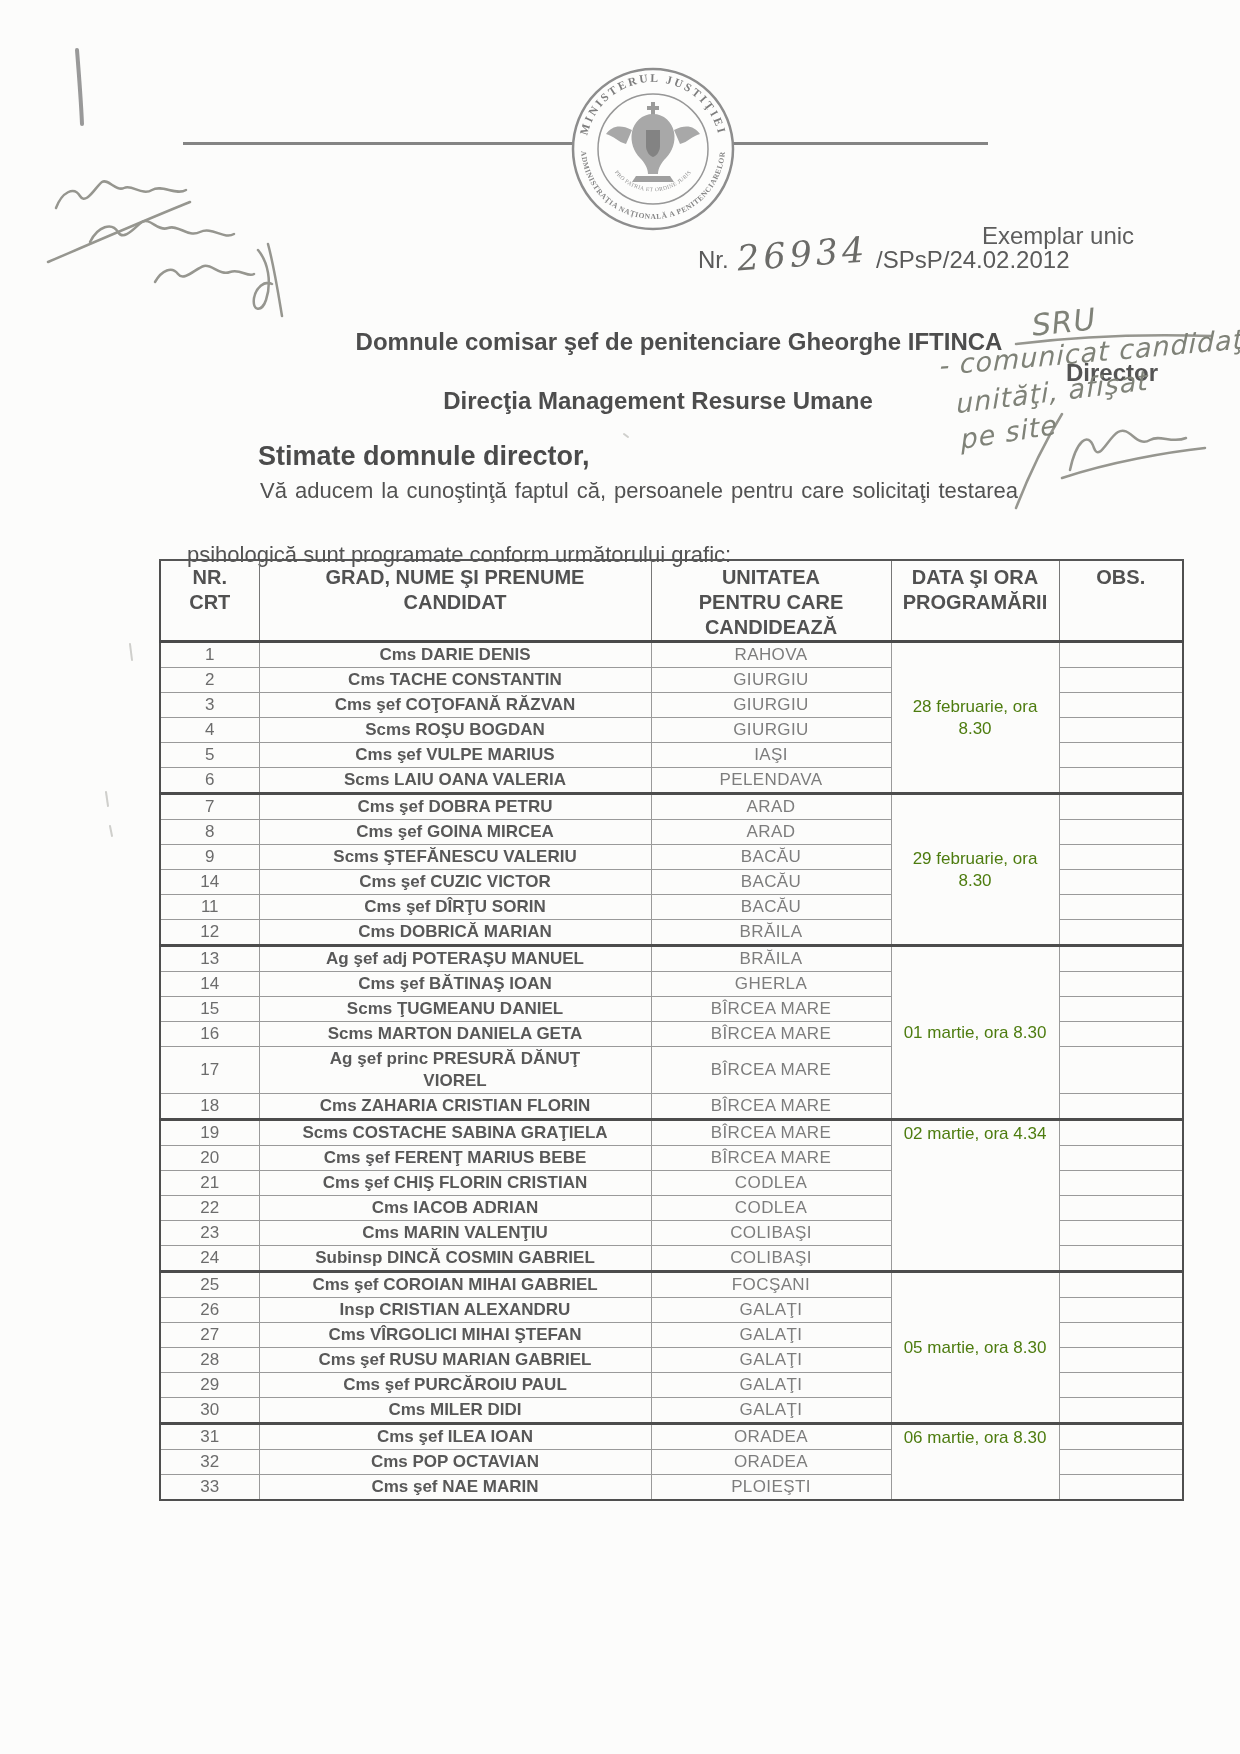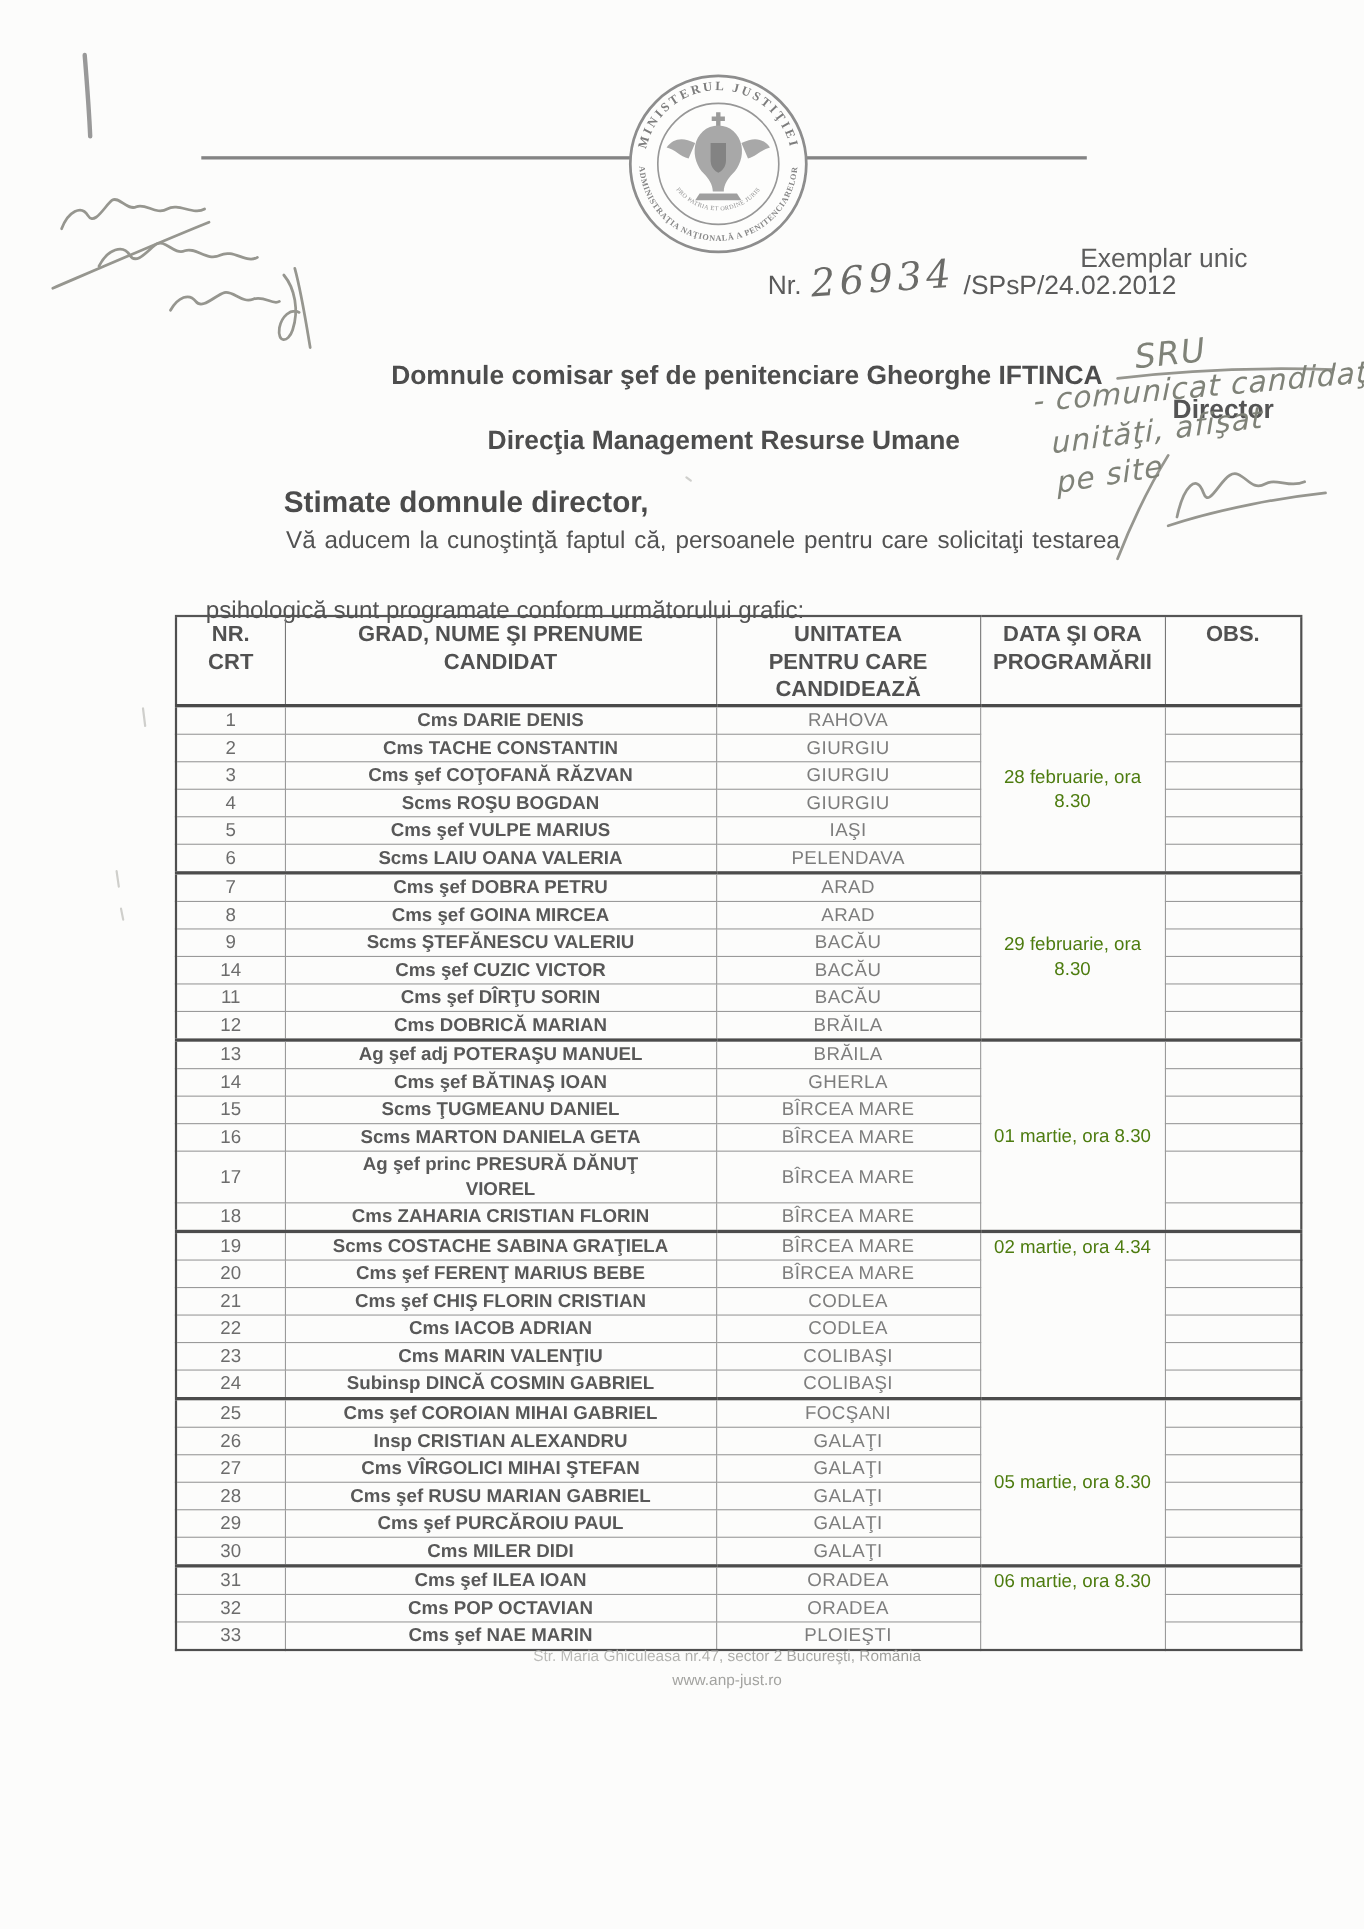--- a/index.html
+++ b/index.html
@@ -360,18 +360,14 @@
         </tr>
         <tr>
           <td class="nr">33</td>
           <td class="name">Cms şef NAE MARIN</td>
           <td class="unit">PLOIEŞTI</td>
           <td class="obs"></td>
         </tr>
       </tbody>
   </table>
 
-  <div class="abs footer">
-    <div class="f1">Str. Maria Ghiculeasa nr.47, sector 2 Bucureşti, România</div>
-    <div class="f2">www.anp-just.ro</div>
-  </div>
 
 </div>
 
 </body></html>

